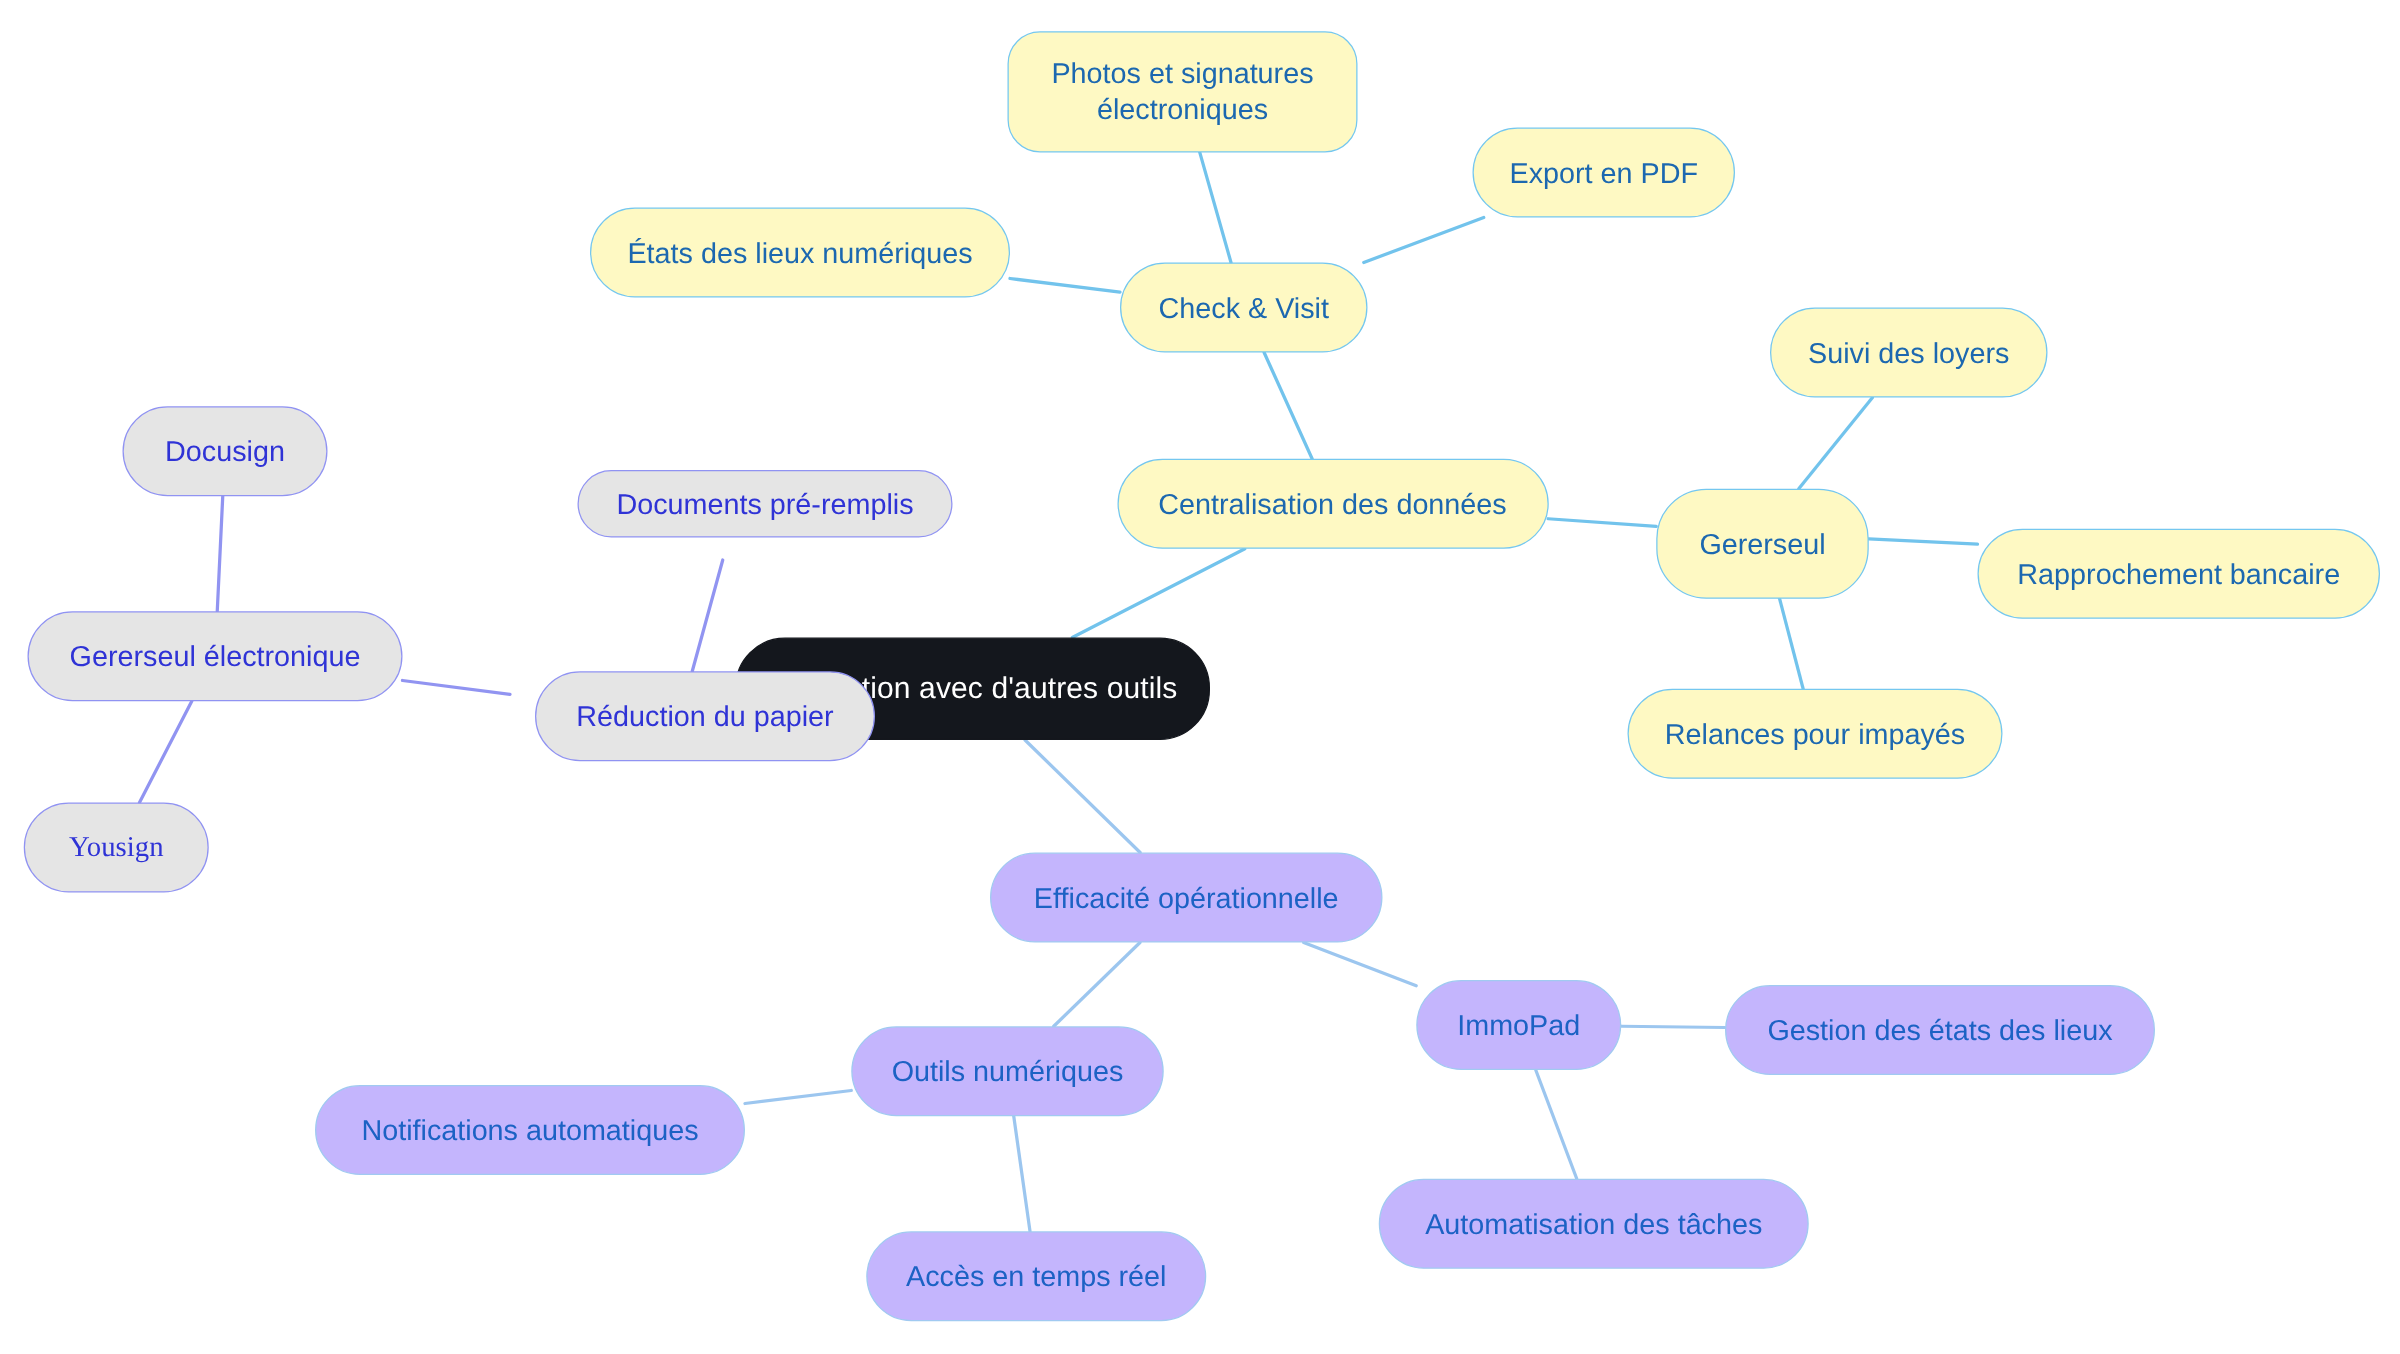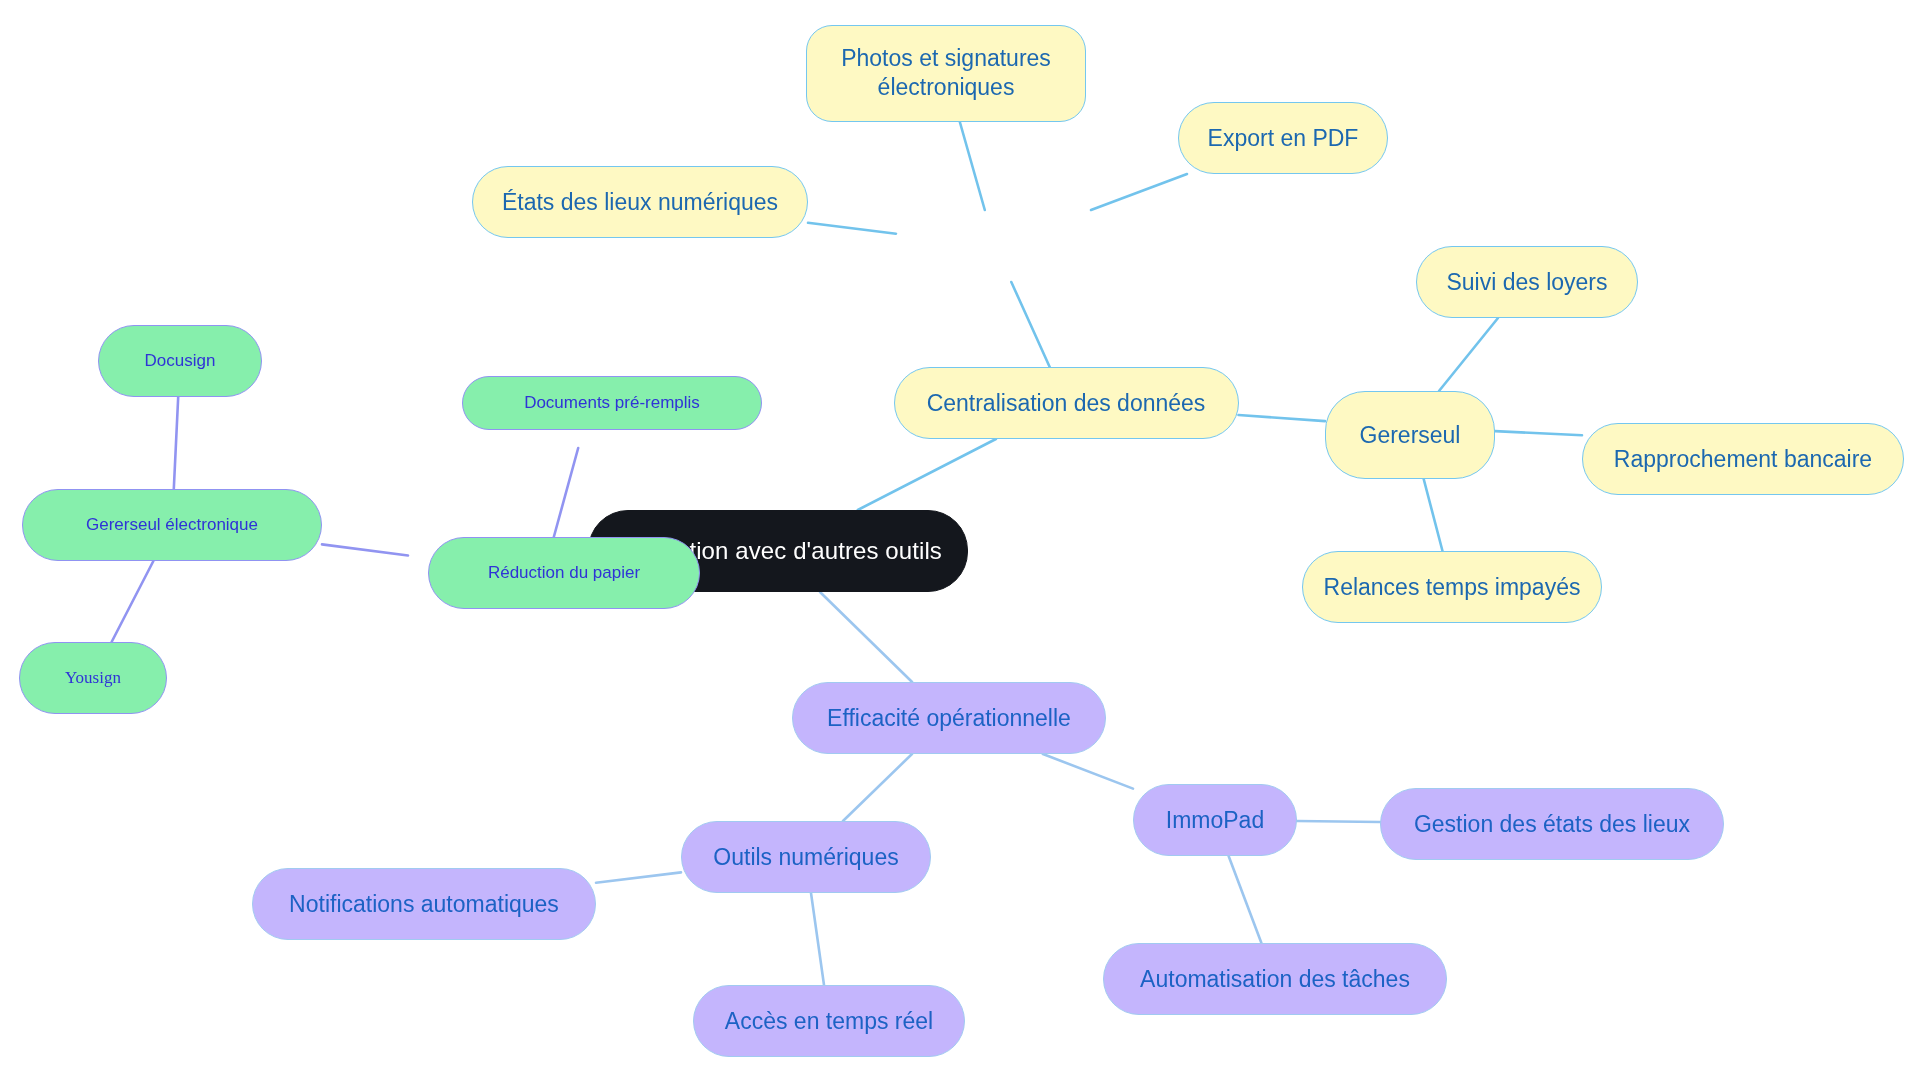--- a/index.html
+++ b/index.html
@@ -59,25 +59,25 @@
   .node.blue {
     background: #c4b5fd;
     border: 1.6px solid #a1caf1;
     color: #1c62c4;
     border-radius: 40px;
     font-size: 23px;
     text-align: center;
   }
   
   .node.purple {
-    background: #86efac;
+    background: #e5e5e5;
     border: 1.6px solid #9093f2;
     color: #2f33d6;
     border-radius: 40px;
-    font-size: 17px;
+    font-size: 23px;
   }
   .node.two-line {
     border-radius: 26px;
     line-height: 1.25;
   }
 </style>
 </head>
 <body>
 
 <div id="mindmap">
@@ -99,28 +99,29 @@
       <line x1="1297.0" y1="821.0" x2="1380.0" y2="822.0" stroke="#9cc6ef" stroke-width="2.6" stroke-linecap="round"></line>
       <line x1="1228.6" y1="856.0" x2="1261.4" y2="943.0" stroke="#9cc6ef" stroke-width="2.6" stroke-linecap="round"></line>
       <line x1="588.0" y1="568.9" x2="680.0" y2="560.2" stroke="#9194f1" stroke-width="2.6" stroke-linecap="round"></line>
       <line x1="553.8" y1="537.0" x2="578.2" y2="448.0" stroke="#9194f1" stroke-width="2.6" stroke-linecap="round"></line>
       <line x1="408.0" y1="555.5" x2="322.0" y2="544.4" stroke="#9194f1" stroke-width="2.6" stroke-linecap="round"></line>
       <line x1="173.8" y1="489.0" x2="178.2" y2="397.0" stroke="#9194f1" stroke-width="2.6" stroke-linecap="round"></line>
       <line x1="153.4" y1="561.0" x2="111.6" y2="642.0" stroke="#9194f1" stroke-width="2.6" stroke-linecap="round"></line>
     </svg>
 <div class="node root" style="left: 588px; top: 510px; width: 380px; height: 82px;">Intégration avec d'autres outils</div>
     <div class="node cyan" style="left: 893.5px; top: 367px; width: 345px; height: 72px;">Centralisation des données</div>
+    <div class="node cyan" style="left: 896px; top: 210px; width: 198px; height: 72px;">Check &amp; Visit</div>
     <div class="node cyan two-line" style="left: 806px; top: 24.5px; width: 280px; height: 97px;">Photos et signatures
 électroniques</div>
     <div class="node cyan" style="left: 472px; top: 166px; width: 336px; height: 72px;">États des lieux numériques</div>
     <div class="node cyan" style="left: 1178px; top: 102px; width: 210px; height: 72px;">Export en PDF</div>
     <div class="node cyan" style="left: 1325px; top: 391px; width: 170px; height: 88px;">Gererseul</div>
     <div class="node cyan" style="left: 1416px; top: 246px; width: 222px; height: 72px;">Suivi des loyers</div>
     <div class="node cyan" style="left: 1582px; top: 407px; width: 322px; height: 72px; margin-top: 16px;">Rapprochement bancaire</div>
-    <div class="node cyan" style="left: 1302px; top: 551px; width: 300px; height: 72px;">Relances temps impayés</div>
+    <div class="node cyan" style="left: 1302px; top: 551px; width: 300px; height: 72px;">Relances pour impayés</div>
     <div class="node blue" style="left: 792px; top: 682px; width: 314px; height: 72px;">Efficacité opérationnelle</div>
     <div class="node blue" style="left: 681px; top: 821px; width: 250px; height: 72px;">Outils numériques</div>
     <div class="node blue" style="left: 252px; top: 868px; width: 344px; height: 72px;">Notifications automatiques</div>
     <div class="node blue" style="left: 693px; top: 985px; width: 272px; height: 72px;">Accès en temps réel</div>
     <div class="node blue" style="left: 1133px; top: 784px; width: 164px; height: 72px;">ImmoPad</div>
     <div class="node blue" style="left: 1380px; top: 788px; width: 344px; height: 72px;">Gestion des états des lieux</div>
     <div class="node blue" style="left: 1103px; top: 943px; width: 344px; height: 72px;">Automatisation des tâches</div>
     <div class="node purple" style="left: 428px; top: 537px; width: 272px; height: 72px;">Réduction du papier</div>
     <div class="node purple" style="left: 462px; top: 376px; width: 300px; height: 54px;">Documents pré-remplis</div>
     <div class="node purple" style="left: 22px; top: 489px; width: 300px; height: 72px;">Gererseul électronique</div>

